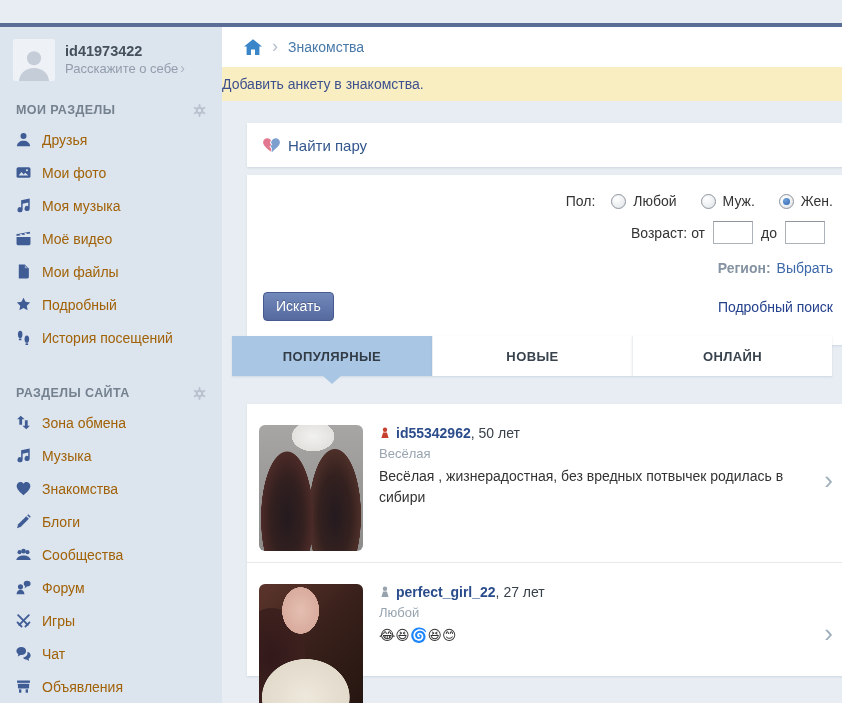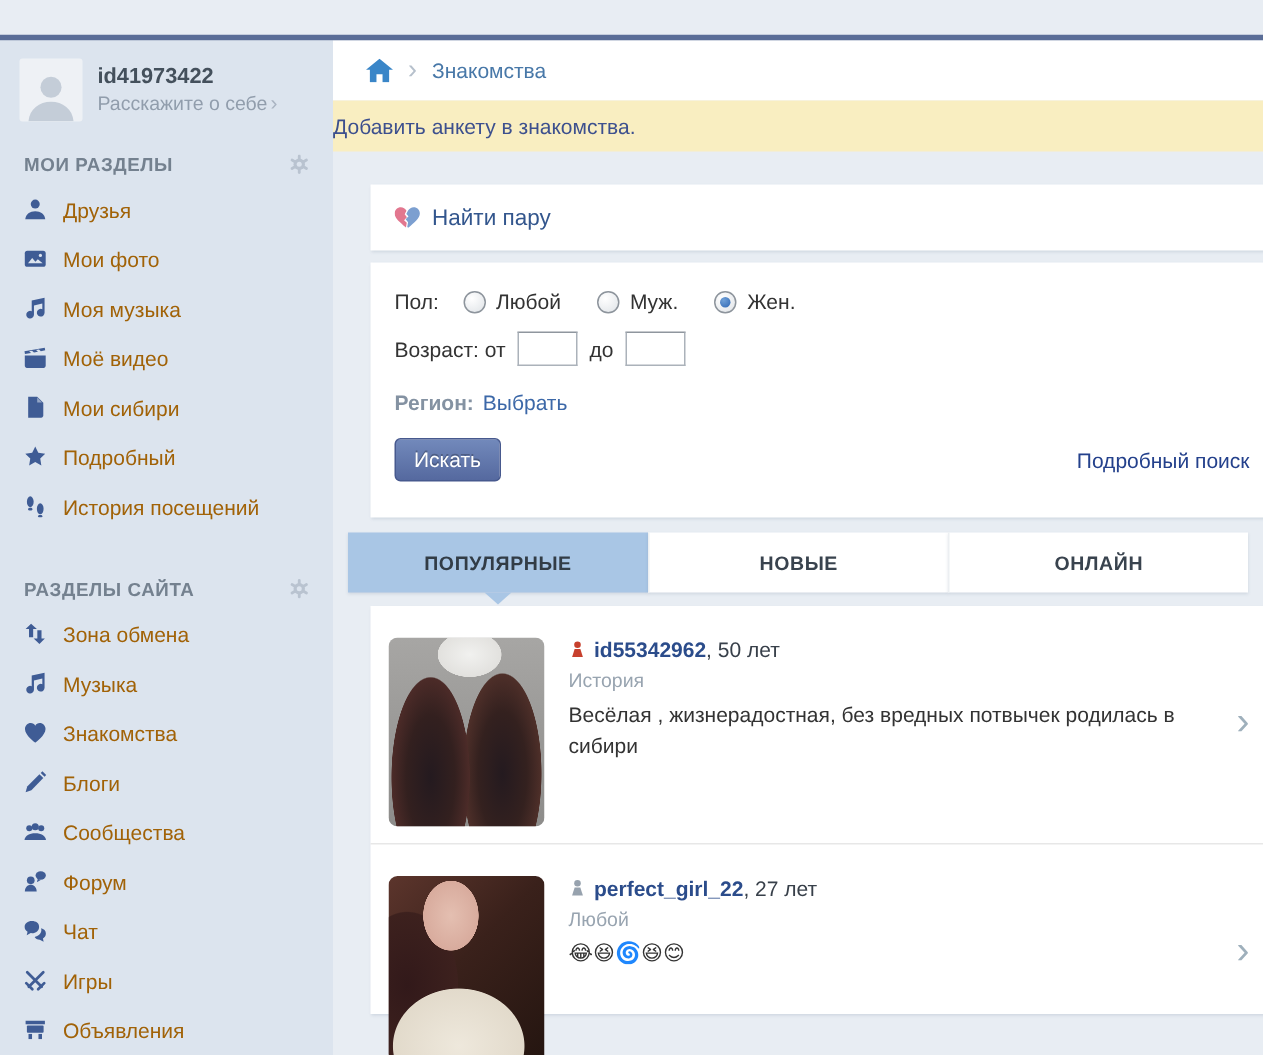--- a/index.html
+++ b/index.html
@@ -10,21 +10,21 @@
   .topstrip{position:absolute;left:0;top:0;width:842px;height:4px;background:#5a6d97;}
 
   
   .sidebar{position:absolute;left:0;top:4px;width:222px;height:699px;background:#dce4ee;}
   .userblock{display:flex;align-items:center;padding:12px 10px 8px 13px;cursor:pointer;}
   .avatar{width:42px;height:42px;background:#eef1f5;border-radius:2px;display:flex;align-items:flex-end;justify-content:center;overflow:hidden;flex:0 0 auto;}
   .userinfo{margin-left:10px;line-height:1.25;}
   .uname{font-size:14.5px;font-weight:bold;color:#44505c;}
   .usub{font-size:13px;color:#919dac;}
   .usub .chev{color:#aab4c2;font-size:14px;margin-left:2px;}
-  .sec-title{display:flex;justify-content:space-between;padding:10px 16px 6px 16px;margin-top:4px;}
+  .sec-title{display:flex;align-items:center;justify-content:space-between;padding:10px 16px 6px 16px;margin-top:4px;}
   .sec-title .t{font-size:12.5px;font-weight:bold;color:#74818f;letter-spacing:.4px;}
   .gearbtn{cursor:pointer;line-height:0;}
   .sitem{display:flex;align-items:center;height:33px;padding-left:16px;cursor:pointer;}
   .sicon{width:17px;height:16px;margin-right:9px;line-height:0;flex:0 0 auto;}
   .sicon svg{fill:#3f5c95;display:block;}
   .slabel{font-size:14px;color:#a16207;}
 
   
   .crumbbar{position:absolute;left:222px;top:4px;width:620px;height:40px;background:#ffffff;display:flex;align-items:center;padding-left:22px;box-sizing:border-box;}
   .homebtn{line-height:0;cursor:pointer;}
@@ -35,35 +35,35 @@
   .banner{position:absolute;left:222px;top:44px;width:620px;height:34px;background:#f9eec1;display:flex;align-items:center;justify-content:flex-start;}
   .banner a{font-size:14px;color:#3d508e;text-decoration:none;cursor:pointer;}
 
   
   .card{position:absolute;left:247px;width:600px;background:#ffffff;box-shadow:0 1px 2px rgba(90,110,140,.18);box-sizing:border-box;}
   .finder{top:100px;height:44px;display:flex;align-items:center;padding-left:16px;}
   .finder .ficon{line-height:0;margin-right:8px;}
   .finder .ftitle{font-size:15px;color:#33568d;cursor:pointer;}
 
   .formcard{top:152px;height:170px;padding:16px 14px 0 16px;}
-  .frow{display:flex;align-items:center;font-size:14px;color:#333;}
+  .frow{display:flex;align-items:center;font-size:14px;color:#333;justify-content:flex-end;}
   .frow.gender{margin-top:2px;}
   .radio{display:inline-block;width:13px;height:13px;border-radius:50%;border:1px solid #8d949c;background:radial-gradient(circle at 35% 30%,#ffffff,#dfe3e7);margin:0 7px 0 16px;position:relative;vertical-align:-2px;cursor:pointer;}
   .radio.on::after{content:"";position:absolute;left:3px;top:3px;width:7px;height:7px;border-radius:50%;background:radial-gradient(circle at 35% 30%,#6fa0d8,#2f66b3);}
   .frow.age{margin-top:12px;}
   .agein{width:40px;height:23px;border:1px solid #abb2ba;border-top-color:#8f969e;box-sizing:border-box;margin:0 8px;background:#fff;}
   .frow.region{margin-top:16px;}
   .reg-label{font-weight:bold;color:#8492a2;}
   .reg-link{color:#3c68a8;margin-left:6px;cursor:pointer;}
   .frow.actions{margin-top:16px;justify-content:space-between;}
   .searchbtn{background:linear-gradient(#7289bb,#55699f);border:1px solid #47598e;border-radius:4px;color:#fff;font-size:14px;font-family:inherit;padding:5px 12px 6px;cursor:pointer;text-shadow:0 -1px 0 rgba(0,0,0,.25);}
   .adv-link{font-size:14px;color:#24418c;cursor:pointer;}
 
   
-  .tabs{position:absolute;left:232px;top:332px;width:600px;height:40px;display:flex;}
+  .tabs{position:absolute;left:232px;top:313px;width:600px;height:40px;display:flex;}
   .tab{width:200px;height:40px;background:#ffffff;display:flex;align-items:center;justify-content:center;font-size:13px;font-weight:bold;color:#39434e;letter-spacing:.4px;cursor:pointer;box-sizing:border-box;border-left:1px solid #eceff2;position:relative;box-shadow:0 1px 2px rgba(90,110,140,.18);}
   .tab:first-child{border-left:none;}
   .tab.active{background:#a9c6e5;color:#323c46;}
   .tab.active .tri{position:absolute;left:50%;bottom:-8px;margin-left:-9px;width:0;height:0;border-left:9px solid transparent;border-right:9px solid transparent;border-top:8px solid #a9c6e5;}
 
   
   .listcard{top:381px;height:272px;padding:0;}
   .prow{position:relative;border-bottom:1px solid #e7e7e7;cursor:pointer;}
   .prow.r1{height:158px;}
   .prow.r2{height:146px;}
@@ -160,21 +160,21 @@
         </span>
       <span class="slabel">Моё видео</span>
     </div>
     <div class="sitem">
       <span class="sicon">
           <svg width="15" height="15" viewBox="0 0 14 14">
             <path d="M2.6.5h5.6L12 4.2v8c0 .7-.6 1.3-1.3 1.3H2.6z"></path>
             <path fill="#dce4ee" d="M8.2.9v3.1h3z" opacity=".55"></path>
           </svg>
         </span>
-      <span class="slabel">Мои сибири</span>
+      <span class="slabel">Мои файлы</span>
     </div>
     <div class="sitem">
       <span class="sicon">
           <svg width="15" height="15" viewBox="0 0 14 14">
             <path d="M7 .6l1.9 3.9 4.3.6-3.1 3 .7 4.3L7 10.3l-3.8 2.1.7-4.3-3.1-3 4.3-.6z"></path>
           </svg>
         </span>
       <span class="slabel">Подробный</span>
     </div>
     <div class="sitem">
@@ -256,38 +256,38 @@
             <path d="M.5 13.3c.2-2.6 1.7-4.1 3.7-4.1s3.5 1.5 3.7 4.1z"></path>
             <ellipse cx="10.4" cy="3.4" rx="3.2" ry="2.6"></ellipse>
             <path d="M8.6 5.4 8 7.6l2.4-1.4z"></path>
           </svg>
         </span>
       <span class="slabel">Форум</span>
     </div>
     <div class="sitem">
       <span class="sicon">
           <svg width="15" height="15" viewBox="0 0 14 14">
-            <path d="M4.9 1C2.3 1 .4 2.6.4 4.6c0 1.2.7 2.3 1.8 3l-.5 2.2 2.5-1.4c.2 0 .4.1.7.1 2.6 0 4.5-1.6 4.5-3.9S7.5 1 4.9 1z"></path>
-            <path d="M13.6 8.5c0-1.5-1.2-2.8-3-3.1.1.4.2.8.2 1.2 0 2.2-1.8 3.9-4.2 4.3.5 1 1.7 1.7 3.2 1.7l2.4 1.3-.4-2.1c1.1-.6 1.8-1.6 1.8-2.9z"></path>
-          </svg>
-        </span>
-      <span class="slabel">Чат</span>
-    </div>
-    <div class="sitem">
-      <span class="sicon">
-          <svg width="15" height="15" viewBox="0 0 14 14">
             <g fill="none" stroke="#3f5c95" stroke-width="1.7" stroke-linecap="round">
               <path d="M2 2l9 9"></path>
               <path d="M12 2 3 11"></path>
               <path d="M8.8 12.6 12.6 8.8"></path>
               <path d="M1.4 8.8l3.8 3.8"></path>
             </g>
           </svg>
         </span>
       <span class="slabel">Игры</span>
+    </div>
+    <div class="sitem">
+      <span class="sicon">
+          <svg width="15" height="15" viewBox="0 0 14 14">
+            <path d="M4.9 1C2.3 1 .4 2.6.4 4.6c0 1.2.7 2.3 1.8 3l-.5 2.2 2.5-1.4c.2 0 .4.1.7.1 2.6 0 4.5-1.6 4.5-3.9S7.5 1 4.9 1z"></path>
+            <path d="M13.6 8.5c0-1.5-1.2-2.8-3-3.1.1.4.2.8.2 1.2 0 2.2-1.8 3.9-4.2 4.3.5 1 1.7 1.7 3.2 1.7l2.4 1.3-.4-2.1c1.1-.6 1.8-1.6 1.8-2.9z"></path>
+          </svg>
+        </span>
+      <span class="slabel">Чат</span>
     </div>
     <div class="sitem">
       <span class="sicon">
           <svg width="15" height="15" viewBox="0 0 14 14">
             <rect x="1" y="1.4" width="12" height="2.2"></rect>
             <rect x="1.8" y="4.4" width="10.4" height="4.4" rx=".6"></rect>
             <rect x="2.8" y="9.6" width="2.2" height="3.2"></rect>
             <rect x="9" y="9.6" width="2.2" height="3.2"></rect>
           </svg>
         </span>
@@ -376,21 +376,21 @@
         <div class="pline1">
           <span class="gicon">
             <svg width="12" height="12" viewBox="0 0 12 12" fill="#c7402d">
                 <circle cx="6" cy="2.8" r="2.2"></circle>
                 <path d="M2.4 11 4.1 5.6h3.8L9.6 11z"></path>
               </svg>
           </span>
           <span class="pname">id55342962</span>
           <span>, 50 лет</span>
         </div>
-        <div class="pcity">История</div>
+        <div class="pcity">Весёлая</div>
         <div class="pdesc">Весёлая , жизнерадостная, без вредных потвычек родилась в сибири</div>
       </div>
       <span class="rowchev">›</span>
     </div>
 
     <div class="prow r2">
       <div class="photo selfie"></div>
       <div class="ptxt">
         <div class="pline1">
           <span class="gicon">

